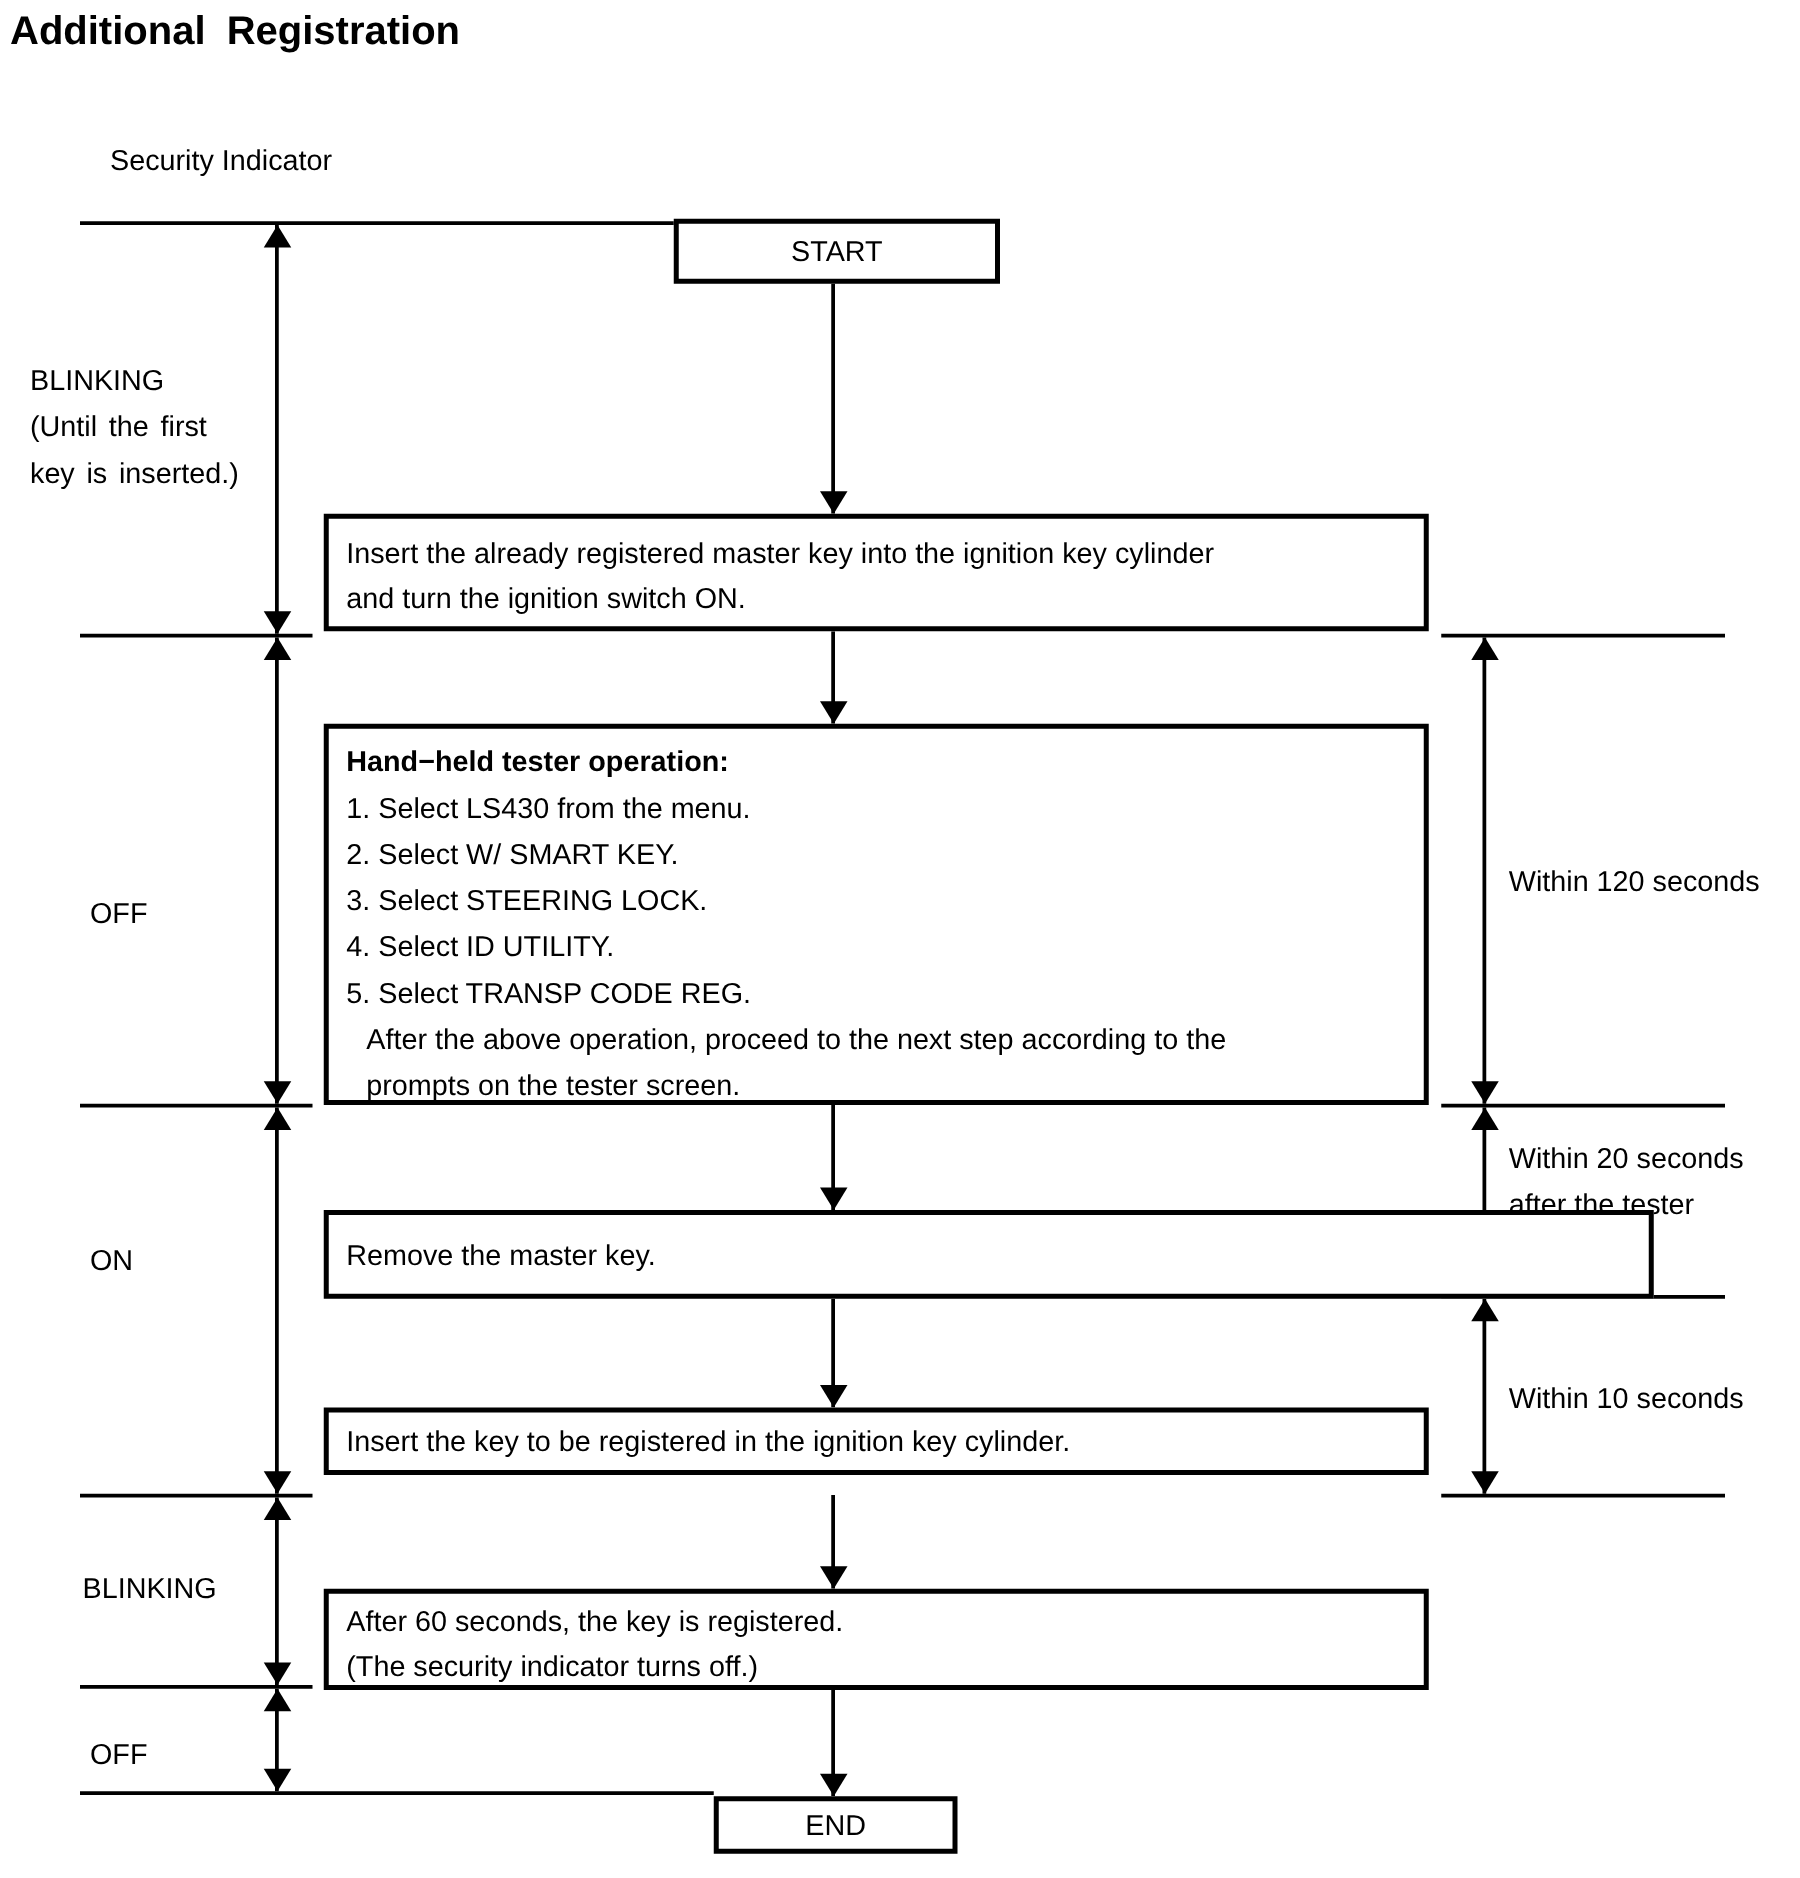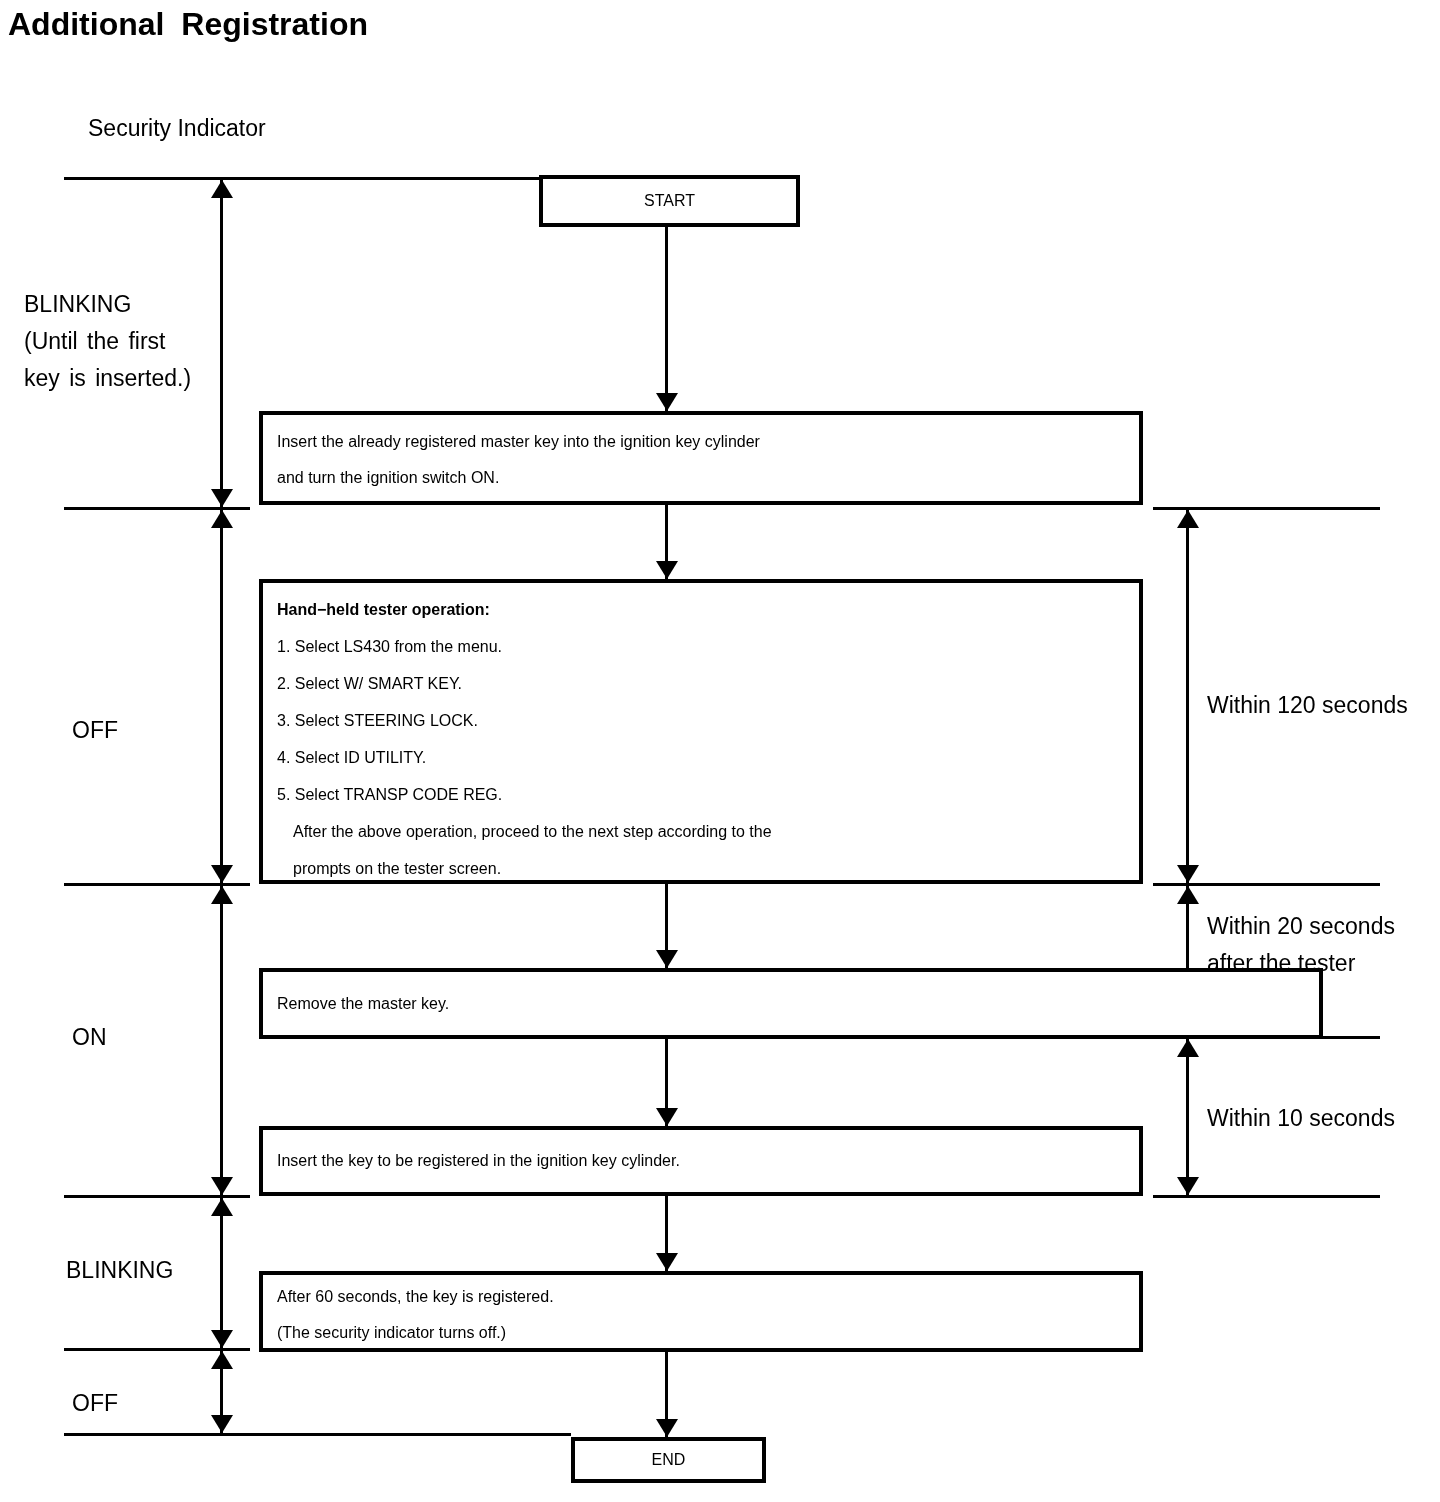--- a/index.html
+++ b/index.html
@@ -27,21 +27,21 @@
     position:absolute; left:0; width:0; height:0;
     border-left:11px solid transparent; border-right:11px solid transparent;
   }
   .varrow .head.up   { top:0;    border-bottom:18px solid #000; }
   .varrow .head.down { bottom:0; border-top:18px solid #000; }
 
   
   .fbox {
     position:absolute; box-sizing:border-box;
     border:4px solid #000; background:#fff;
-    font-size:16px; line-height:36px;
+    font-size:23px; line-height:36px;
   }
   .fbox.center { display:flex; align-items:center; justify-content:center; }
   .fbox.vcenter { display:flex; align-items:center; padding-left:14px; }
   .fbox.textpad { padding:9px 8px 0 14px; }
   .tester-heading { font-weight:bold; }
   .tester-step { }
   .tester-note { margin-left:16px; }
   .t-line { line-height:37px; white-space:nowrap; }
   .b-line { white-space:nowrap; }
 </style>
@@ -90,21 +90,21 @@
     <span class="head up"></span>
     <span class="head down"></span>
   </div>
 
   <div class="lbl" style="left:24px; top:286px; word-spacing:3px;">
     <div class="t-line">BLINKING</div>
     <div class="t-line">(Until the first</div>
     <div class="t-line">key is inserted.)</div>
   </div>
   <div class="lbl" style="left:72px; top:712px;">OFF</div>
-  <div class="lbl" style="left:72px; top:1019px;">ON</div>
+  <div class="lbl" style="left:72px; top:990px;">ON</div>
   <div class="lbl" style="left:66px; top:1252px;">BLINKING</div>
   <div class="lbl" style="left:72px; top:1385px;">OFF</div>
 
   <div class="varrow" style="left:1177px; top:510px; height:373px;">
     <span class="shaft"></span>
     <span class="head up"></span>
     <span class="head down"></span>
   </div>
   <div class="varrow" style="left:1177px; top:886px; height:150px;">
     <span class="shaft"></span>
@@ -167,21 +167,21 @@
     <div class="t-line tester-step">4. Select ID UTILITY.</div>
     <div class="t-line tester-step">5. Select TRANSP CODE REG.</div>
     <div class="t-line tester-note">After the above operation, proceed to the next step according to the</div>
     <div class="t-line tester-note">prompts on the tester screen.</div>
   </div>
 
   <div class="fbox vcenter" style="left:259px; top:968px; width:1064px; height:71px;">
     <span>Remove the master key.</span>
   </div>
 
-  <div class="fbox vcenter" style="left:259px; top:1126px; width:884px; height:70px;">
+  <div class="fbox vcenter" style="left:259px; top:1126px; width:884px; height:54px;">
     <span>Insert the key to be registered in the ignition key cylinder.</span>
   </div>
 
   <div class="fbox" style="left:259px; top:1271px; width:884px; height:81px; padding:4px 8px 0 14px;">
     <div class="b-line">After 60 seconds, the key is registered.</div>
     <div class="b-line">(The security indicator turns off.)</div>
   </div>
 
   <div class="fbox center" style="left:571px; top:1437px; width:195px; height:46px;">
     <span>END</span>

